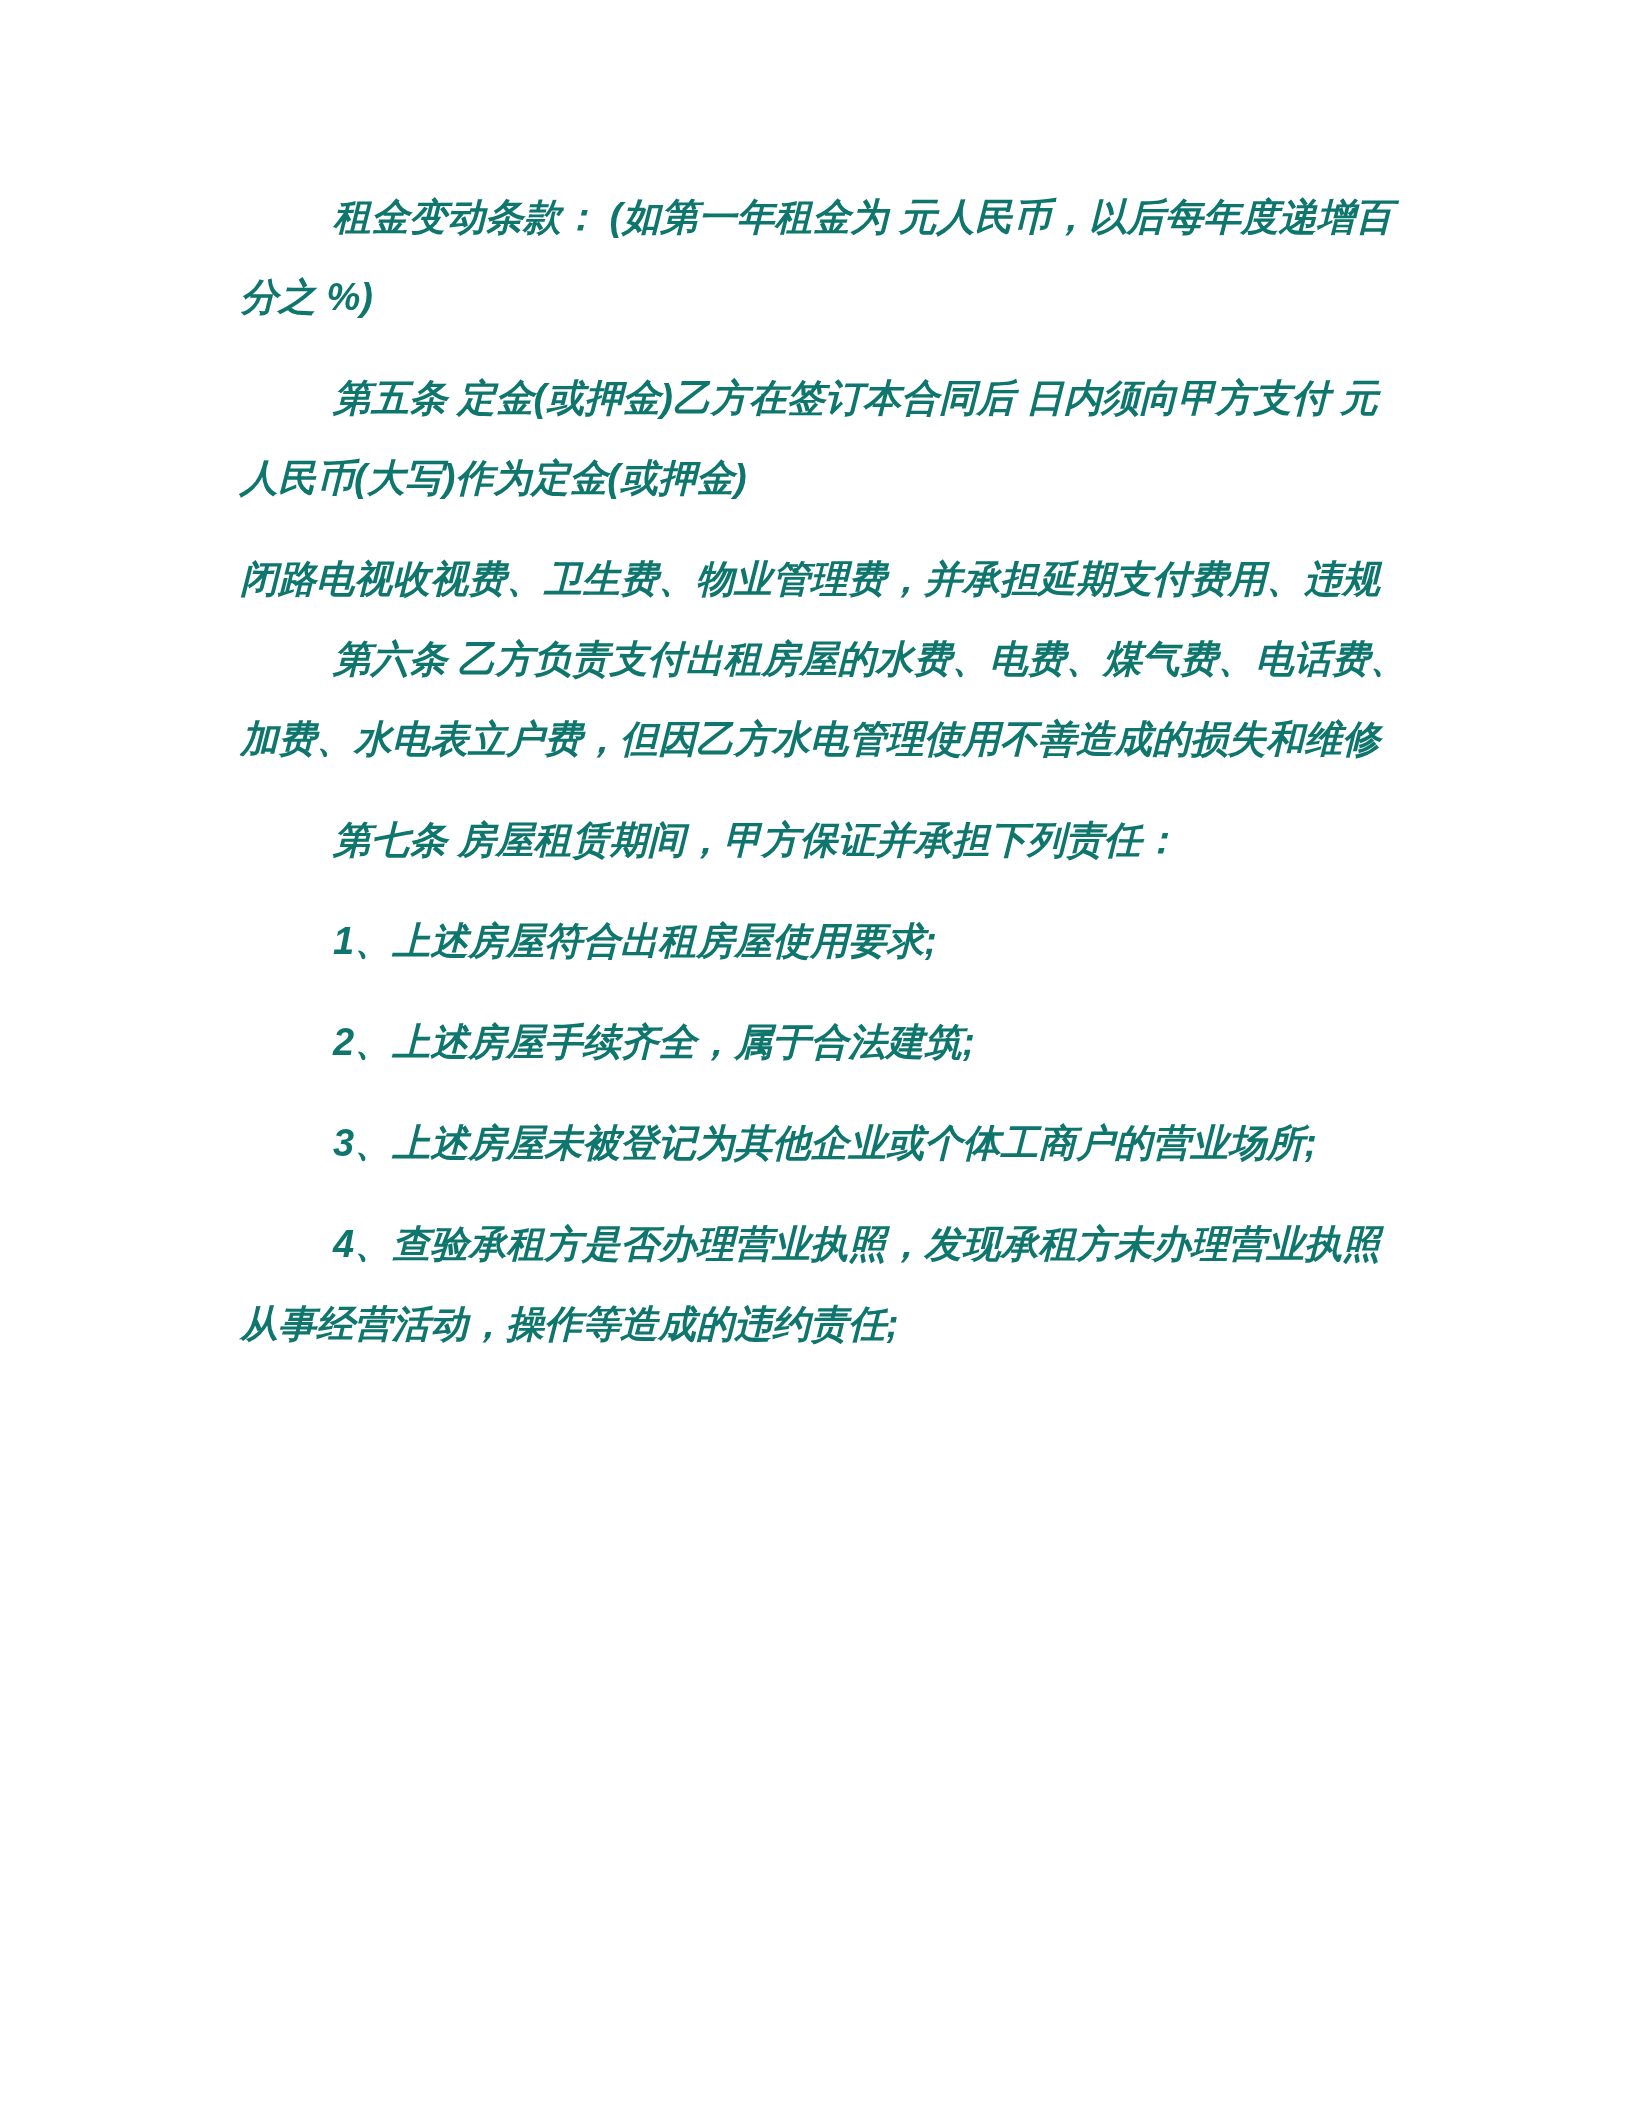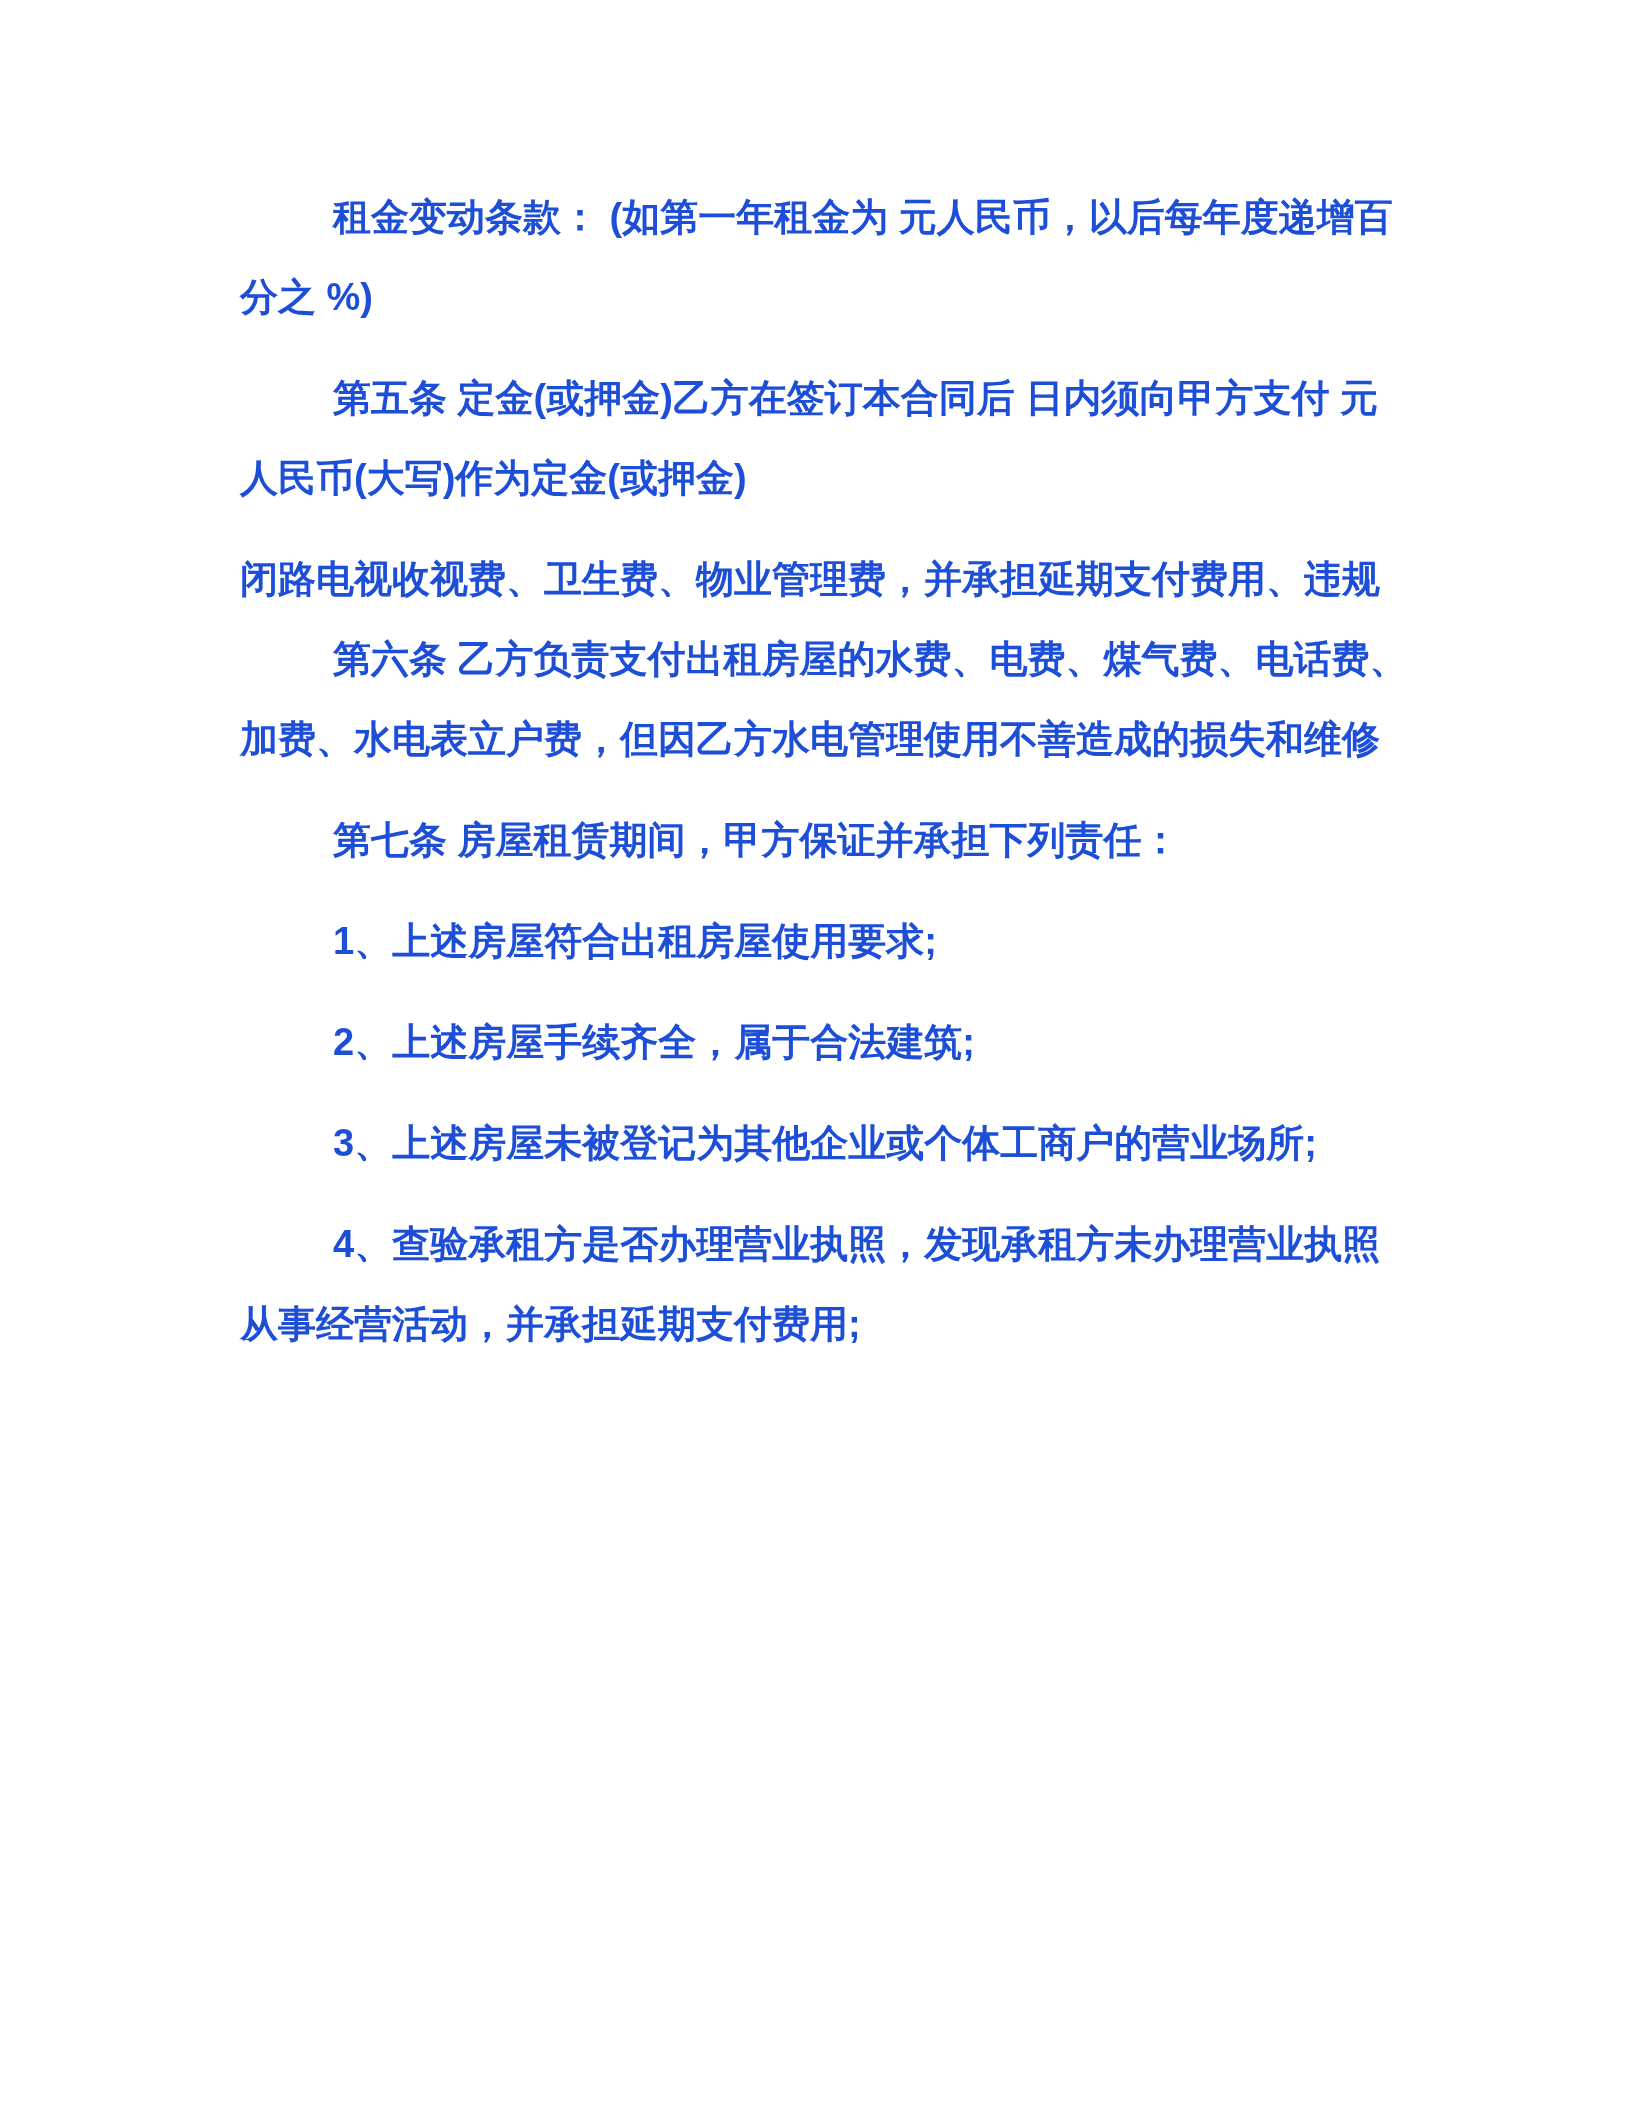--- a/index.html
+++ b/index.html
@@ -37,21 +37,21 @@
     white-space: pre;
   }
   .line.indent {
     padding-left: 93px;
   }
 </style>
 </head>
 <body>
 
 <div class="page">
-  <div class="doc" id="contract-body" style="color: #1d4ed8;">
+  <div class="doc" id="contract-body" style="color: #0f766e; font-style: italic;">
       <div class="para">
         <div class="line indent">租金变动条款： (如第一年租金为 元人民币，以后每年度递增百</div>
         <div class="line">分之 %)</div>
       </div>
       <div class="para">
         <div class="line indent">第五条 定金(或押金)乙方在签订本合同后 日内须向甲方支付 元</div>
         <div class="line">人民币(大写)作为定金(或押金)</div>
       </div>
       <div class="para">
         <div class="line">闭路电视收视费、卫生费、物业管理费，并承担延期支付费用、违规</div>
@@ -65,16 +65,16 @@
         <div class="line indent">1、上述房屋符合出租房屋使用要求;</div>
       </div>
       <div class="para">
         <div class="line indent">2、上述房屋手续齐全，属于合法建筑;</div>
       </div>
       <div class="para">
         <div class="line indent">3、上述房屋未被登记为其他企业或个体工商户的营业场所;</div>
       </div>
       <div class="para">
         <div class="line indent">4、查验承租方是否办理营业执照，发现承租方未办理营业执照</div>
-        <div class="line">从事经营活动，并承担延期支付费用;</div>
+        <div class="line">从事经营活动，操作等造成的违约责任;</div>
       </div>
     </div>
 </div>
 
 </body></html>

